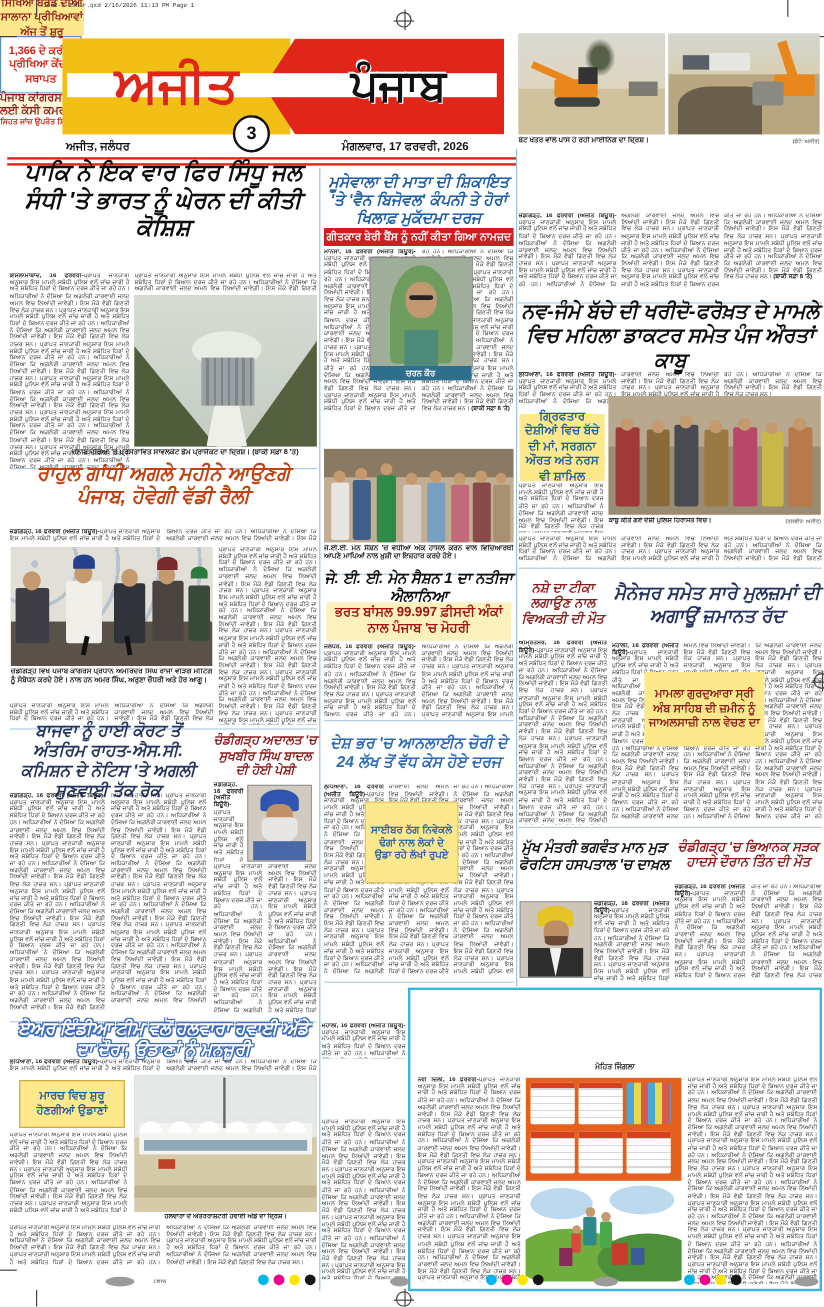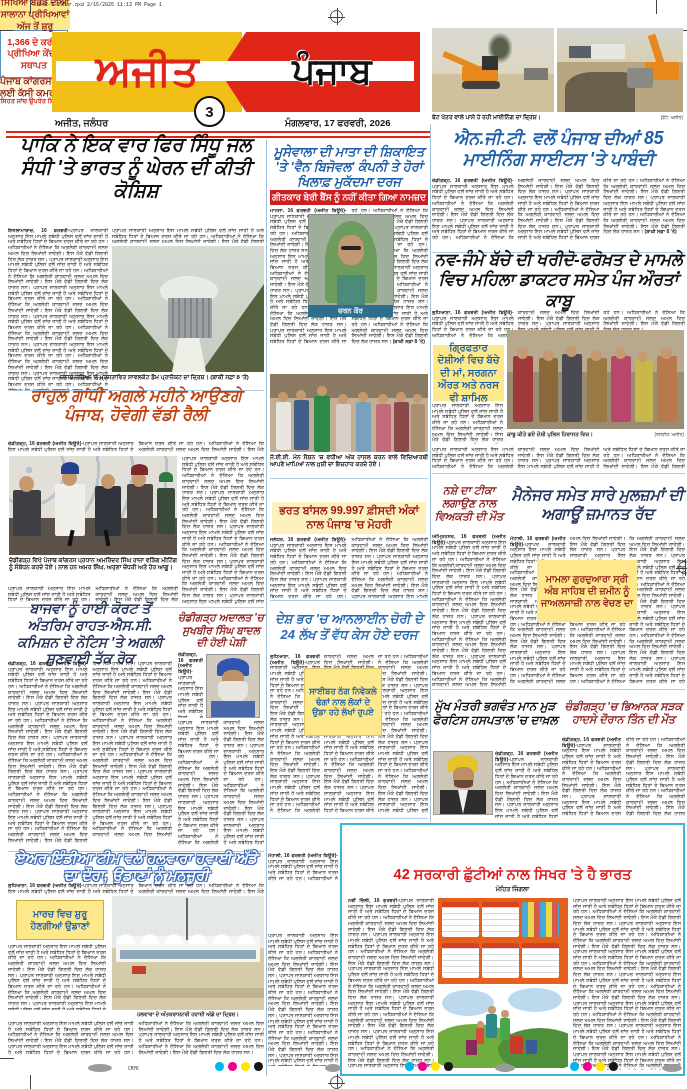--- a/index.html
+++ b/index.html
@@ -225,21 +225,20 @@
     <div class="ph" style="left:8px;top:44px;width:70px;height:40px;background:#6a5f4c;border-radius:40% 20% 0 0;"></div>
     <div class="ph" style="left:34px;top:16px;width:34px;height:15px;background:#e6e6e2;border-radius:2px;"></div>
     <div class="ph" style="left:12px;top:18px;width:22px;height:12px;background:#5a6068;"></div>
     <div class="ph" style="left:96px;top:6px;width:8px;height:36px;background:#e8881c;transform:rotate(-18deg);"></div>
     <div class="ph" style="left:88px;top:34px;width:34px;height:18px;background:#e8881c;border-radius:2px;"></div>
     <div class="ph" style="left:70px;top:40px;width:26px;height:20px;background:#8a8a84;border-radius:3px;"></div>
   </div>
   <div id="mining-cap" class="cap">ਬੇਟ ਖੇਤਰ ਵਾਲੇ ਪਾਸੇ ਹੋ ਰਹੀ ਮਾਈਨਿੰਗ ਦਾ ਦ੍ਰਿਸ਼।</div>
   <div id="mining-credit" class="abs credit">(ਫੋਟੋ: ਅਜੀਤ)</div>
 
-  <div id="ngt-h" class="hl">ਐਨ.ਜੀ.ਟੀ. ਵਲੋਂ ਪੰਜਾਬ ਦੀਆਂ 85 ਮਾਈਨਿੰਗ ਸਾਈਟਸ 'ਤੇ ਪਾਬੰਦੀ</div>
   <div id="ngt-body" class="body c3">
     <b class="dl">ਚੰਡੀਗੜ੍ਹ, 16 ਫਰਵਰੀ (ਅਜੀਤ ਬਿਊਰੋ)-</b><span>ਪ੍ਰਾਪਤ ਜਾਣਕਾਰੀ ਅਨੁਸਾਰ ਇਸ ਮਾਮਲੇ ਸਬੰਧੀ ਪੁਲਿਸ ਵਲੋਂ ਜਾਂਚ ਜਾਰੀ ਹੈ ਅਤੇ ਸਬੰਧਿਤ ਧਿਰਾਂ ਦੇ ਬਿਆਨ ਦਰਜ ਕੀਤੇ ਜਾ ਰਹੇ ਹਨ। ਅਧਿਕਾਰੀਆਂ ਨੇ ਦੱਸਿਆ ਕਿ ਅਗਲੇਰੀ ਕਾਰਵਾਈ ਜਲਦ ਅਮਲ ਵਿਚ ਲਿਆਂਦੀ ਜਾਵੇਗੀ। ਇਸ ਮੌਕੇ ਵੱਡੀ ਗਿਣਤੀ ਵਿਚ ਲੋਕ ਹਾਜ਼ਰ ਸਨ। ਪ੍ਰਾਪਤ ਜਾਣਕਾਰੀ ਅਨੁਸਾਰ ਇਸ ਮਾਮਲੇ ਸਬੰਧੀ ਪੁਲਿਸ ਵਲੋਂ ਜਾਂਚ ਜਾਰੀ ਹੈ ਅਤੇ ਸਬੰਧਿਤ ਧਿਰਾਂ ਦੇ ਬਿਆਨ ਦਰਜ ਕੀਤੇ ਜਾ ਰਹੇ ਹਨ। ਅਧਿਕਾਰੀਆਂ ਨੇ ਦੱਸਿਆ ਕਿ ਅਗਲੇਰੀ ਕਾਰਵਾਈ ਜਲਦ ਅਮਲ ਵਿਚ ਲਿਆਂਦੀ ਜਾਵੇਗੀ। ਇਸ ਮੌਕੇ ਵੱਡੀ ਗਿਣਤੀ ਵਿਚ ਲੋਕ ਹਾਜ਼ਰ ਸਨ। ਪ੍ਰਾਪਤ ਜਾਣਕਾਰੀ ਅਨੁਸਾਰ ਇਸ ਮਾਮਲੇ ਸਬੰਧੀ ਪੁਲਿਸ ਵਲੋਂ ਜਾਂਚ ਜਾਰੀ ਹੈ ਅਤੇ ਸਬੰਧਿਤ ਧਿਰਾਂ ਦੇ ਬਿਆਨ ਦਰਜ ਕੀਤੇ ਜਾ ਰਹੇ ਹਨ। ਅਧਿਕਾਰੀਆਂ ਨੇ ਦੱਸਿਆ ਕਿ ਅਗਲੇਰੀ ਕਾਰਵਾਈ ਜਲਦ ਅਮਲ ਵਿਚ ਲਿਆਂਦੀ ਜਾਵੇਗੀ। ਇਸ ਮੌਕੇ ਵੱਡੀ ਗਿਣਤੀ ਵਿਚ ਲੋਕ ਹਾਜ਼ਰ ਸਨ। ਪ੍ਰਾਪਤ ਜਾਣਕਾਰੀ ਅਨੁਸਾਰ ਇਸ ਮਾਮਲੇ ਸਬੰਧੀ ਪੁਲਿਸ ਵਲੋਂ ਜਾਂਚ ਜਾਰੀ ਹੈ ਅਤੇ ਸਬੰਧਿਤ ਧਿਰਾਂ ਦੇ ਬਿਆਨ ਦਰਜ ਕੀਤੇ ਜਾ ਰਹੇ ਹਨ। ਅਧਿਕਾਰੀਆਂ ਨੇ ਦੱਸਿਆ ਕਿ ਅਗਲੇਰੀ ਕਾਰਵਾਈ ਜਲਦ ਅਮਲ ਵਿਚ ਲਿਆਂਦੀ ਜਾਵੇਗੀ। ਇਸ ਮੌਕੇ ਵੱਡੀ ਗਿਣਤੀ ਵਿਚ ਲੋਕ ਹਾਜ਼ਰ ਸਨ। ਪ੍ਰਾਪਤ ਜਾਣਕਾਰੀ ਅਨੁਸਾਰ ਇਸ ਮਾਮਲੇ ਸਬੰਧੀ ਪੁਲਿਸ ਵਲੋਂ ਜਾਂਚ ਜਾਰੀ ਹੈ ਅਤੇ ਸਬੰਧਿਤ ਧਿਰਾਂ ਦੇ ਬਿਆਨ ਦਰਜ ਕੀਤੇ ਜਾ ਰਹੇ ਹਨ। ਅਧਿਕਾਰੀਆਂ ਨੇ ਦੱਸਿਆ ਕਿ ਅਗਲੇਰੀ ਕਾਰਵਾਈ ਜਲਦ ਅਮਲ ਵਿਚ ਲਿਆਂਦੀ ਜਾਵੇਗੀ। ਇਸ ਮੌਕੇ ਵੱਡੀ ਗਿਣਤੀ ਵਿਚ ਲੋਕ ਹਾਜ਼ਰ ਸਨ। </span><span class="cont">(ਬਾਕੀ ਸਫ਼ਾ 8 'ਤੇ)</span>
   </div>
 
   <div id="pak-h" class="hl">ਪਾਕਿ ਨੇ ਇਕ ਵਾਰ ਫਿਰ ਸਿੰਧੂ ਜਲ ਸੰਧੀ 'ਤੇ ਭਾਰਤ ਨੂੰ ਘੇਰਨ ਦੀ ਕੀਤੀ ਕੋਸ਼ਿਸ਼</div>
   <div id="pak-body-l" class="body">
     <b class="dl">ਇਸਲਾਮਾਬਾਦ, 16 ਫਰਵਰੀ-</b><span>ਪ੍ਰਾਪਤ ਜਾਣਕਾਰੀ ਅਨੁਸਾਰ ਇਸ ਮਾਮਲੇ ਸਬੰਧੀ ਪੁਲਿਸ ਵਲੋਂ ਜਾਂਚ ਜਾਰੀ ਹੈ ਅਤੇ ਸਬੰਧਿਤ ਧਿਰਾਂ ਦੇ ਬਿਆਨ ਦਰਜ ਕੀਤੇ ਜਾ ਰਹੇ ਹਨ। ਅਧਿਕਾਰੀਆਂ ਨੇ ਦੱਸਿਆ ਕਿ ਅਗਲੇਰੀ ਕਾਰਵਾਈ ਜਲਦ ਅਮਲ ਵਿਚ ਲਿਆਂਦੀ ਜਾਵੇਗੀ। ਇਸ ਮੌਕੇ ਵੱਡੀ ਗਿਣਤੀ ਵਿਚ ਲੋਕ ਹਾਜ਼ਰ ਸਨ। ਪ੍ਰਾਪਤ ਜਾਣਕਾਰੀ ਅਨੁਸਾਰ ਇਸ ਮਾਮਲੇ ਸਬੰਧੀ ਪੁਲਿਸ ਵਲੋਂ ਜਾਂਚ ਜਾਰੀ ਹੈ ਅਤੇ ਸਬੰਧਿਤ ਧਿਰਾਂ ਦੇ ਬਿਆਨ ਦਰਜ ਕੀਤੇ ਜਾ ਰਹੇ ਹਨ। ਅਧਿਕਾਰੀਆਂ ਨੇ ਦੱਸਿਆ ਕਿ ਅਗਲੇਰੀ ਕਾਰਵਾਈ ਜਲਦ ਅਮਲ ਵਿਚ ਲਿਆਂਦੀ ਜਾਵੇਗੀ। ਇਸ ਮੌਕੇ ਵੱਡੀ ਗਿਣਤੀ ਵਿਚ ਲੋਕ ਹਾਜ਼ਰ ਸਨ। ਪ੍ਰਾਪਤ ਜਾਣਕਾਰੀ ਅਨੁਸਾਰ ਇਸ ਮਾਮਲੇ ਸਬੰਧੀ ਪੁਲਿਸ ਵਲੋਂ ਜਾਂਚ ਜਾਰੀ ਹੈ ਅਤੇ ਸਬੰਧਿਤ ਧਿਰਾਂ ਦੇ ਬਿਆਨ ਦਰਜ ਕੀਤੇ ਜਾ ਰਹੇ ਹਨ। ਅਧਿਕਾਰੀਆਂ ਨੇ ਦੱਸਿਆ ਕਿ ਅਗਲੇਰੀ ਕਾਰਵਾਈ ਜਲਦ ਅਮਲ ਵਿਚ ਲਿਆਂਦੀ ਜਾਵੇਗੀ। ਇਸ ਮੌਕੇ ਵੱਡੀ ਗਿਣਤੀ ਵਿਚ ਲੋਕ ਹਾਜ਼ਰ ਸਨ। ਪ੍ਰਾਪਤ ਜਾਣਕਾਰੀ ਅਨੁਸਾਰ ਇਸ ਮਾਮਲੇ ਸਬੰਧੀ ਪੁਲਿਸ ਵਲੋਂ ਜਾਂਚ ਜਾਰੀ ਹੈ ਅਤੇ ਸਬੰਧਿਤ ਧਿਰਾਂ ਦੇ ਬਿਆਨ ਦਰਜ ਕੀਤੇ ਜਾ ਰਹੇ ਹਨ। ਅਧਿਕਾਰੀਆਂ ਨੇ ਦੱਸਿਆ ਕਿ ਅਗਲੇਰੀ ਕਾਰਵਾਈ ਜਲਦ ਅਮਲ ਵਿਚ ਲਿਆਂਦੀ ਜਾਵੇਗੀ। ਇਸ ਮੌਕੇ ਵੱਡੀ ਗਿਣਤੀ ਵਿਚ ਲੋਕ ਹਾਜ਼ਰ ਸਨ। ਪ੍ਰਾਪਤ ਜਾਣਕਾਰੀ ਅਨੁਸਾਰ ਇਸ ਮਾਮਲੇ ਸਬੰਧੀ ਪੁਲਿਸ ਵਲੋਂ ਜਾਂਚ ਜਾਰੀ ਹੈ ਅਤੇ ਸਬੰਧਿਤ ਧਿਰਾਂ ਦੇ ਬਿਆਨ ਦਰਜ ਕੀਤੇ ਜਾ ਰਹੇ ਹਨ। ਅਧਿਕਾਰੀਆਂ ਨੇ ਦੱਸਿਆ ਕਿ ਅਗਲੇਰੀ ਕਾਰਵਾਈ ਜਲਦ ਅਮਲ ਵਿਚ ਲਿਆਂਦੀ ਜਾਵੇਗੀ। ਇਸ ਮੌਕੇ ਵੱਡੀ ਗਿਣਤੀ ਵਿਚ ਲੋਕ ਹਾਜ਼ਰ ਸਨ। ਪ੍ਰਾਪਤ ਜਾਣਕਾਰੀ ਅਨੁਸਾਰ ਇਸ ਮਾਮਲੇ ਸਬੰਧੀ ਪੁਲਿਸ ਵਲੋਂ ਜਾਂਚ ਜਾਰੀ ਹੈ ਅਤੇ ਸਬੰਧਿਤ ਧਿਰਾਂ ਦੇ ਬਿਆਨ ਦਰਜ ਕੀਤੇ ਜਾ ਰਹੇ ਹਨ। ਅਧਿਕਾਰੀਆਂ ਨੇ ਦੱਸਿਆ ਕਿ ਅਗਲੇਰੀ ਕਾਰਵਾਈ ਜਲਦ ਅਮਲ ਵਿਚ ਲਿਆਂਦੀ ਜਾਵੇਗੀ। ਇਸ ਮੌਕੇ ਵੱਡੀ ਗਿਣਤੀ ਵਿਚ ਲੋਕ ਹਾਜ਼ਰ ਸਨ। </span>
   </div>
   <div id="pak-body-t" class="body"><span>ਪ੍ਰਾਪਤ ਜਾਣਕਾਰੀ ਅਨੁਸਾਰ ਇਸ ਮਾਮਲੇ ਸਬੰਧੀ ਪੁਲਿਸ ਵਲੋਂ ਜਾਂਚ ਜਾਰੀ ਹੈ ਅਤੇ ਸਬੰਧਿਤ ਧਿਰਾਂ ਦੇ ਬਿਆਨ ਦਰਜ ਕੀਤੇ ਜਾ ਰਹੇ ਹਨ। ਅਧਿਕਾਰੀਆਂ ਨੇ ਦੱਸਿਆ ਕਿ ਅਗਲੇਰੀ ਕਾਰਵਾਈ ਜਲਦ ਅਮਲ ਵਿਚ ਲਿਆਂਦੀ ਜਾਵੇਗੀ। ਇਸ ਮੌਕੇ ਵੱਡੀ ਗਿਣਤੀ ਵਿਚ ਲੋਕ ਹਾਜ਼ਰ ਸਨ। </span></div>
   <div id="dam-photo" class="photo">
@@ -283,20 +282,21 @@
     <div class="head" style="left:26px;top:16px;width:10px;height:10px;"></div>
     <div class="head" style="left:47px;top:12px;width:10px;height:10px;"></div>
     <div class="head" style="left:68px;top:20px;width:10px;height:10px;"></div>
     <div class="head" style="left:88px;top:18px;width:10px;height:10px;"></div>
     <div class="head" style="left:108px;top:20px;width:10px;height:10px;"></div>
     <div class="head" style="left:126px;top:18px;width:10px;height:10px;"></div>
     <div class="head" style="left:143px;top:20px;width:9px;height:9px;"></div>
   </div>
   <div id="group-cap" class="cap">ਜੇ.ਈ.ਈ. ਮੇਨ ਸੈਸ਼ਨ 'ਚ ਵਧੀਆ ਅੰਕ ਹਾਸਲ ਕਰਨ ਵਾਲੇ ਵਿਦਿਆਰਥੀ ਆਪਣੇ ਮਾਪਿਆਂ ਨਾਲ ਖ਼ੁਸ਼ੀ ਦਾ ਇਜ਼ਹਾਰ ਕਰਦੇ ਹੋਏ।</div>
 
+  <div id="jee-h" class="hl">ਜੇ. ਈ. ਈ. ਮੇਨ ਸੈਸ਼ਨ 1 ਦਾ ਨਤੀਜਾ ਐਲਾਨਿਆ</div>
   <div id="jee-box" class="ybox">ਭਰਤ ਬਾਂਸਲ 99.997 ਫ਼ੀਸਦੀ ਅੰਕਾਂ ਨਾਲ ਪੰਜਾਬ 'ਚ ਮੋਹਰੀ</div>
   <div id="jee-body" class="body c2">
     <b class="dl">ਜਲੰਧਰ, 16 ਫਰਵਰੀ (ਅਜੀਤ ਬਿਊਰੋ)-</b><span>ਪ੍ਰਾਪਤ ਜਾਣਕਾਰੀ ਅਨੁਸਾਰ ਇਸ ਮਾਮਲੇ ਸਬੰਧੀ ਪੁਲਿਸ ਵਲੋਂ ਜਾਂਚ ਜਾਰੀ ਹੈ ਅਤੇ ਸਬੰਧਿਤ ਧਿਰਾਂ ਦੇ ਬਿਆਨ ਦਰਜ ਕੀਤੇ ਜਾ ਰਹੇ ਹਨ। ਅਧਿਕਾਰੀਆਂ ਨੇ ਦੱਸਿਆ ਕਿ ਅਗਲੇਰੀ ਕਾਰਵਾਈ ਜਲਦ ਅਮਲ ਵਿਚ ਲਿਆਂਦੀ ਜਾਵੇਗੀ। ਇਸ ਮੌਕੇ ਵੱਡੀ ਗਿਣਤੀ ਵਿਚ ਲੋਕ ਹਾਜ਼ਰ ਸਨ। ਪ੍ਰਾਪਤ ਜਾਣਕਾਰੀ ਅਨੁਸਾਰ ਇਸ ਮਾਮਲੇ ਸਬੰਧੀ ਪੁਲਿਸ ਵਲੋਂ ਜਾਂਚ ਜਾਰੀ ਹੈ ਅਤੇ ਸਬੰਧਿਤ ਧਿਰਾਂ ਦੇ ਬਿਆਨ ਦਰਜ ਕੀਤੇ ਜਾ ਰਹੇ ਹਨ। ਅਧਿਕਾਰੀਆਂ ਨੇ ਦੱਸਿਆ ਕਿ ਅਗਲੇਰੀ ਕਾਰਵਾਈ ਜਲਦ ਅਮਲ ਵਿਚ ਲਿਆਂਦੀ ਜਾਵੇਗੀ। ਇਸ ਮੌਕੇ ਵੱਡੀ ਗਿਣਤੀ ਵਿਚ ਲੋਕ ਹਾਜ਼ਰ ਸਨ। ਪ੍ਰਾਪਤ ਜਾਣਕਾਰੀ ਅਨੁਸਾਰ ਇਸ ਮਾਮਲੇ ਸਬੰਧੀ ਪੁਲਿਸ ਵਲੋਂ ਜਾਂਚ ਜਾਰੀ ਹੈ ਅਤੇ ਸਬੰਧਿਤ ਧਿਰਾਂ ਦੇ ਬਿਆਨ ਦਰਜ ਕੀਤੇ ਜਾ ਰਹੇ ਹਨ। ਅਧਿਕਾਰੀਆਂ ਨੇ ਦੱਸਿਆ ਕਿ ਅਗਲੇਰੀ ਕਾਰਵਾਈ ਜਲਦ ਅਮਲ ਵਿਚ ਲਿਆਂਦੀ ਜਾਵੇਗੀ। ਇਸ ਮੌਕੇ ਵੱਡੀ ਗਿਣਤੀ ਵਿਚ ਲੋਕ ਹਾਜ਼ਰ ਸਨ। ਪ੍ਰਾਪਤ ਜਾਣਕਾਰੀ ਅਨੁਸਾਰ ਇਸ ਮਾਮਲੇ ਸਬੰਧੀ ਪੁਲਿਸ ਵਲੋਂ ਜਾਂਚ ਜਾਰੀ ਹੈ ਅਤੇ ਸਬੰਧਿਤ ਧਿਰਾਂ ਦੇ ਬਿਆਨ ਦਰਜ ਕੀਤੇ ਜਾ ਰਹੇ ਹਨ। ਅਧਿਕਾਰੀਆਂ ਨੇ ਦੱਸਿਆ ਕਿ ਅਗਲੇਰੀ ਕਾਰਵਾਈ ਜਲਦ ਅਮਲ ਵਿਚ ਲਿਆਂਦੀ ਜਾਵੇਗੀ। ਇਸ ਮੌਕੇ ਵੱਡੀ ਗਿਣਤੀ ਵਿਚ ਲੋਕ ਹਾਜ਼ਰ ਸਨ। </span>
   </div>
 
   <div id="theft-h" class="hl">ਦੇਸ਼ ਭਰ 'ਚ ਆਨਲਾਈਨ ਚੋਰੀ ਦੇ 24 ਲੱਖ ਤੋਂ ਵੱਧ ਕੇਸ ਹੋਏ ਦਰਜ</div>
   <div id="theft-body" class="body c3">
     <b class="dl">ਲੁਧਿਆਣਾ, 16 ਫਰਵਰੀ (ਅਜੀਤ ਬਿਊਰੋ)-</b><span>ਪ੍ਰਾਪਤ ਜਾਣਕਾਰੀ ਅਨੁਸਾਰ ਇਸ ਮਾਮਲੇ ਸਬੰਧੀ ਪੁਲਿਸ ਵਲੋਂ ਜਾਂਚ ਜਾਰੀ ਹੈ ਅਤੇ ਸਬੰਧਿਤ ਧਿਰਾਂ ਦੇ ਬਿਆਨ ਦਰਜ ਕੀਤੇ ਜਾ ਰਹੇ ਹਨ। ਅਧਿਕਾਰੀਆਂ ਨੇ ਦੱਸਿਆ ਕਿ ਅਗਲੇਰੀ ਕਾਰਵਾਈ ਜਲਦ ਅਮਲ ਵਿਚ ਲਿਆਂਦੀ ਜਾਵੇਗੀ। ਇਸ ਮੌਕੇ ਵੱਡੀ ਗਿਣਤੀ ਵਿਚ ਲੋਕ ਹਾਜ਼ਰ ਸਨ। ਪ੍ਰਾਪਤ ਜਾਣਕਾਰੀ ਅਨੁਸਾਰ ਇਸ ਮਾਮਲੇ ਸਬੰਧੀ ਪੁਲਿਸ ਵਲੋਂ ਜਾਂਚ ਜਾਰੀ ਹੈ ਅਤੇ ਸਬੰਧਿਤ ਧਿਰਾਂ ਦੇ ਬਿਆਨ ਦਰਜ ਕੀਤੇ ਜਾ ਰਹੇ ਹਨ। ਅਧਿਕਾਰੀਆਂ ਨੇ ਦੱਸਿਆ ਕਿ ਅਗਲੇਰੀ ਕਾਰਵਾਈ ਜਲਦ ਅਮਲ ਵਿਚ ਲਿਆਂਦੀ ਜਾਵੇਗੀ। ਇਸ ਮੌਕੇ ਵੱਡੀ ਗਿਣਤੀ ਵਿਚ ਲੋਕ ਹਾਜ਼ਰ ਸਨ। ਪ੍ਰਾਪਤ ਜਾਣਕਾਰੀ ਅਨੁਸਾਰ ਇਸ ਮਾਮਲੇ ਸਬੰਧੀ ਪੁਲਿਸ ਵਲੋਂ ਜਾਂਚ ਜਾਰੀ ਹੈ ਅਤੇ ਸਬੰਧਿਤ ਧਿਰਾਂ ਦੇ ਬਿਆਨ ਦਰਜ ਕੀਤੇ ਜਾ ਰਹੇ ਹਨ। ਅਧਿਕਾਰੀਆਂ ਨੇ ਦੱਸਿਆ ਕਿ ਅਗਲੇਰੀ ਕਾਰਵਾਈ ਜਲਦ ਅਮਲ ਵਿਚ ਲਿਆਂਦੀ ਜਾਵੇਗੀ। ਇਸ ਮੌਕੇ ਵੱਡੀ ਗਿਣਤੀ ਵਿਚ ਲੋਕ ਹਾਜ਼ਰ ਸਨ। ਪ੍ਰਾਪਤ ਜਾਣਕਾਰੀ ਅਨੁਸਾਰ ਇਸ ਮਾਮਲੇ ਸਬੰਧੀ ਪੁਲਿਸ ਵਲੋਂ ਜਾਂਚ ਜਾਰੀ ਹੈ ਅਤੇ ਸਬੰਧਿਤ ਧਿਰਾਂ ਦੇ ਬਿਆਨ ਦਰਜ ਕੀਤੇ ਜਾ ਰਹੇ ਹਨ। ਅਧਿਕਾਰੀਆਂ ਨੇ ਦੱਸਿਆ ਕਿ ਅਗਲੇਰੀ ਕਾਰਵਾਈ ਜਲਦ ਅਮਲ ਵਿਚ ਲਿਆਂਦੀ ਜਾਵੇਗੀ। ਇਸ ਮੌਕੇ ਵੱਡੀ ਗਿਣਤੀ ਵਿਚ ਲੋਕ ਹਾਜ਼ਰ ਸਨ। ਪ੍ਰਾਪਤ ਜਾਣਕਾਰੀ ਅਨੁਸਾਰ ਇਸ ਮਾਮਲੇ ਸਬੰਧੀ ਪੁਲਿਸ ਵਲੋਂ ਜਾਂਚ ਜਾਰੀ ਹੈ ਅਤੇ ਸਬੰਧਿਤ ਧਿਰਾਂ ਦੇ ਬਿਆਨ ਦਰਜ ਕੀਤੇ ਜਾ ਰਹੇ ਹਨ। ਅਧਿਕਾਰੀਆਂ ਨੇ ਦੱਸਿਆ ਕਿ ਅਗਲੇਰੀ ਕਾਰਵਾਈ ਜਲਦ ਅਮਲ ਵਿਚ ਲਿਆਂਦੀ ਜਾਵੇਗੀ। ਇਸ ਮੌਕੇ ਵੱਡੀ ਗਿਣਤੀ ਵਿਚ ਲੋਕ ਹਾਜ਼ਰ ਸਨ। ਪ੍ਰਾਪਤ ਜਾਣਕਾਰੀ ਅਨੁਸਾਰ ਇਸ ਮਾਮਲੇ ਸਬੰਧੀ ਪੁਲਿਸ ਵਲੋਂ ਜਾਂਚ ਜਾਰੀ ਹੈ ਅਤੇ ਸਬੰਧਿਤ ਧਿਰਾਂ ਦੇ ਬਿਆਨ ਦਰਜ ਕੀਤੇ ਜਾ ਰਹੇ ਹਨ। ਅਧਿਕਾਰੀਆਂ ਨੇ ਦੱਸਿਆ ਕਿ ਅਗਲੇਰੀ ਕਾਰਵਾਈ ਜਲਦ ਅਮਲ ਵਿਚ ਲਿਆਂਦੀ ਜਾਵੇਗੀ। ਇਸ ਮੌਕੇ ਵੱਡੀ ਗਿਣਤੀ ਵਿਚ ਲੋਕ ਹਾਜ਼ਰ ਸਨ। ਪ੍ਰਾਪਤ ਜਾਣਕਾਰੀ ਅਨੁਸਾਰ ਇਸ ਮਾਮਲੇ ਸਬੰਧੀ ਪੁਲਿਸ ਵਲੋਂ ਜਾਂਚ ਜਾਰੀ ਹੈ ਅਤੇ ਸਬੰਧਿਤ ਧਿਰਾਂ ਦੇ ਬਿਆਨ ਦਰਜ ਕੀਤੇ ਜਾ ਰਹੇ ਹਨ। ਅਧਿਕਾਰੀਆਂ ਨੇ ਦੱਸਿਆ ਕਿ ਅਗਲੇਰੀ ਕਾਰਵਾਈ ਜਲਦ ਅਮਲ ਵਿਚ ਲਿਆਂਦੀ ਜਾਵੇਗੀ। ਇਸ ਮੌਕੇ ਵੱਡੀ ਗਿਣਤੀ ਵਿਚ ਲੋਕ ਹਾਜ਼ਰ ਸਨ। ਪ੍ਰਾਪਤ ਜਾਣਕਾਰੀ ਅਨੁਸਾਰ ਇਸ ਮਾਮਲੇ ਸਬੰਧੀ ਪੁਲਿਸ ਵਲੋਂ ਜਾਂਚ ਜਾਰੀ ਹੈ ਅਤੇ ਸਬੰਧਿਤ ਧਿਰਾਂ ਦੇ ਬਿਆਨ ਦਰਜ ਕੀਤੇ ਜਾ ਰਹੇ ਹਨ। ਅਧਿਕਾਰੀਆਂ ਨੇ ਦੱਸਿਆ ਕਿ ਅਗਲੇਰੀ ਕਾਰਵਾਈ ਜਲਦ ਅਮਲ ਵਿਚ ਲਿਆਂਦੀ ਜਾਵੇਗੀ। ਇਸ ਮੌਕੇ ਵੱਡੀ ਗਿਣਤੀ ਵਿਚ ਲੋਕ ਹਾਜ਼ਰ ਸਨ। ਪ੍ਰਾਪਤ ਜਾਣਕਾਰੀ ਅਨੁਸਾਰ ਇਸ ਮਾਮਲੇ ਸਬੰਧੀ ਪੁਲਿਸ ਵਲੋਂ ਜਾਂਚ ਜਾਰੀ ਹੈ ਅਤੇ ਸਬੰਧਿਤ ਧਿਰਾਂ ਦੇ ਬਿਆਨ ਦਰਜ ਕੀਤੇ ਜਾ ਰਹੇ ਹਨ। ਅਧਿਕਾਰੀਆਂ ਨੇ ਦੱਸਿਆ ਕਿ ਅਗਲੇਰੀ ਕਾਰਵਾਈ ਜਲਦ ਅਮਲ ਵਿਚ ਲਿਆਂਦੀ ਜਾਵੇਗੀ। ਇਸ ਮੌਕੇ ਵੱਡੀ ਗਿਣਤੀ ਵਿਚ ਲੋਕ ਹਾਜ਼ਰ ਸਨ। ਪ੍ਰਾਪਤ ਜਾਣਕਾਰੀ ਅਨੁਸਾਰ ਇਸ ਮਾਮਲੇ ਸਬੰਧੀ ਪੁਲਿਸ ਵਲੋਂ ਜਾਂਚ ਜਾਰੀ ਹੈ ਅਤੇ ਸਬੰਧਿਤ ਧਿਰਾਂ ਦੇ ਬਿਆਨ ਦਰਜ ਕੀਤੇ ਜਾ ਰਹੇ ਹਨ। ਅਧਿਕਾਰੀਆਂ ਨੇ ਦੱਸਿਆ ਕਿ ਅਗਲੇਰੀ ਕਾਰਵਾਈ ਜਲਦ ਅਮਲ ਵਿਚ ਲਿਆਂਦੀ ਜਾਵੇਗੀ। ਇਸ ਮੌਕੇ ਵੱਡੀ ਗਿਣਤੀ ਵਿਚ ਲੋਕ ਹਾਜ਼ਰ ਸਨ। ਪ੍ਰਾਪਤ ਜਾਣਕਾਰੀ ਅਨੁਸਾਰ ਇਸ ਮਾਮਲੇ ਸਬੰਧੀ ਪੁਲਿਸ ਵਲੋਂ ਜਾਂਚ ਜਾਰੀ ਹੈ ਅਤੇ ਸਬੰਧਿਤ ਧਿਰਾਂ ਦੇ ਬਿਆਨ ਦਰਜ ਕੀਤੇ ਜਾ ਰਹੇ ਹਨ। ਅਧਿਕਾਰੀਆਂ ਨੇ ਦੱਸਿਆ ਕਿ ਅਗਲੇਰੀ ਕਾਰਵਾਈ ਜਲਦ ਅਮਲ ਵਿਚ ਲਿਆਂਦੀ ਜਾਵੇਗੀ। ਇਸ ਮੌਕੇ ਵੱਡੀ ਗਿਣਤੀ ਵਿਚ ਲੋਕ ਹਾਜ਼ਰ ਸਨ। ਪ੍ਰਾਪਤ ਜਾਣਕਾਰੀ ਅਨੁਸਾਰ ਇਸ ਮਾਮਲੇ ਸਬੰਧੀ ਪੁਲਿਸ ਵਲੋਂ ਜਾਂਚ ਜਾਰੀ ਹੈ ਅਤੇ ਸਬੰਧਿਤ ਧਿਰਾਂ ਦੇ ਬਿਆਨ ਦਰਜ ਕੀਤੇ ਜਾ ਰਹੇ ਹਨ। ਅਧਿਕਾਰੀਆਂ ਨੇ ਦੱਸਿਆ ਕਿ ਅਗਲੇਰੀ ਕਾਰਵਾਈ ਜਲਦ ਅਮਲ ਵਿਚ ਲਿਆਂਦੀ ਜਾਵੇਗੀ। ਇਸ ਮੌਕੇ ਵੱਡੀ ਗਿਣਤੀ ਵਿਚ ਲੋਕ ਹਾਜ਼ਰ ਸਨ। </span>
   </div>
   <div id="theft-box" class="ybox">ਸਾਈਬਰ ਠੱਗ ਨਿਵੇਕਲੇ ਢੰਗਾਂ ਨਾਲ ਲੋਕਾਂ ਦੇ ਉਡਾ ਰਹੇ ਲੱਖਾਂ ਰੁਪਏ</div>
@@ -420,21 +420,20 @@
   </div>
   <div id="mann-body-r" class="body">
     <b class="dl">ਚੰਡੀਗੜ੍ਹ, 16 ਫਰਵਰੀ (ਅਜੀਤ ਬਿਊਰੋ)-</b><span>ਪ੍ਰਾਪਤ ਜਾਣਕਾਰੀ ਅਨੁਸਾਰ ਇਸ ਮਾਮਲੇ ਸਬੰਧੀ ਪੁਲਿਸ ਵਲੋਂ ਜਾਂਚ ਜਾਰੀ ਹੈ ਅਤੇ ਸਬੰਧਿਤ ਧਿਰਾਂ ਦੇ ਬਿਆਨ ਦਰਜ ਕੀਤੇ ਜਾ ਰਹੇ ਹਨ। ਅਧਿਕਾਰੀਆਂ ਨੇ ਦੱਸਿਆ ਕਿ ਅਗਲੇਰੀ ਕਾਰਵਾਈ ਜਲਦ ਅਮਲ ਵਿਚ ਲਿਆਂਦੀ ਜਾਵੇਗੀ। ਇਸ ਮੌਕੇ ਵੱਡੀ ਗਿਣਤੀ ਵਿਚ ਲੋਕ ਹਾਜ਼ਰ ਸਨ। ਪ੍ਰਾਪਤ ਜਾਣਕਾਰੀ ਅਨੁਸਾਰ ਇਸ ਮਾਮਲੇ ਸਬੰਧੀ ਪੁਲਿਸ ਵਲੋਂ ਜਾਂਚ ਜਾਰੀ ਹੈ ਅਤੇ ਸਬੰਧਿਤ ਧਿਰਾਂ ਦੇ ਬਿਆਨ ਦਰਜ ਕੀਤੇ ਜਾ ਰਹੇ ਹਨ। ਅਧਿਕਾਰੀਆਂ ਨੇ ਦੱਸਿਆ ਕਿ ਅਗਲੇਰੀ ਕਾਰਵਾਈ ਜਲਦ ਅਮਲ ਵਿਚ ਲਿਆਂਦੀ ਜਾਵੇਗੀ। ਇਸ ਮੌਕੇ ਵੱਡੀ ਗਿਣਤੀ ਵਿਚ ਲੋਕ ਹਾਜ਼ਰ ਸਨ। ਪ੍ਰਾਪਤ ਜਾਣਕਾਰੀ ਅਨੁਸਾਰ ਇਸ ਮਾਮਲੇ ਸਬੰਧੀ ਪੁਲਿਸ ਵਲੋਂ ਜਾਂਚ ਜਾਰੀ ਹੈ ਅਤੇ ਸਬੰਧਿਤ ਧਿਰਾਂ ਦੇ ਬਿਆਨ ਦਰਜ ਕੀਤੇ ਜਾ ਰਹੇ ਹਨ। ਅਧਿਕਾਰੀਆਂ ਨੇ ਦੱਸਿਆ ਕਿ ਅਗਲੇਰੀ ਕਾਰਵਾਈ ਜਲਦ ਅਮਲ ਵਿਚ ਲਿਆਂਦੀ ਜਾਵੇਗੀ। ਇਸ ਮੌਕੇ ਵੱਡੀ ਗਿਣਤੀ ਵਿਚ ਲੋਕ ਹਾਜ਼ਰ ਸਨ। ਪ੍ਰਾਪਤ ਜਾਣਕਾਰੀ ਅਨੁਸਾਰ ਇਸ ਮਾਮਲੇ ਸਬੰਧੀ ਪੁਲਿਸ ਵਲੋਂ ਜਾਂਚ ਜਾਰੀ ਹੈ ਅਤੇ ਸਬੰਧਿਤ ਧਿਰਾਂ ਦੇ ਬਿਆਨ ਦਰਜ ਕੀਤੇ ਜਾ ਰਹੇ ਹਨ। ਅਧਿਕਾਰੀਆਂ ਨੇ ਦੱਸਿਆ ਕਿ ਅਗਲੇਰੀ ਕਾਰਵਾਈ ਜਲਦ ਅਮਲ ਵਿਚ ਲਿਆਂਦੀ ਜਾਵੇਗੀ। ਇਸ ਮੌਕੇ ਵੱਡੀ ਗਿਣਤੀ ਵਿਚ ਲੋਕ ਹਾਜ਼ਰ ਸਨ। </span>
   </div>
   <div id="acc-h" class="hl">ਚੰਡੀਗੜ੍ਹ 'ਚ ਭਿਆਨਕ ਸੜਕ ਹਾਦਸੇ ਦੌਰਾਨ ਤਿੰਨ ਦੀ ਮੌਤ</div>
   <div id="acc-body" class="body c2">
     <b class="dl">ਚੰਡੀਗੜ੍ਹ, 16 ਫਰਵਰੀ (ਅਜੀਤ ਬਿਊਰੋ)-</b><span>ਪ੍ਰਾਪਤ ਜਾਣਕਾਰੀ ਅਨੁਸਾਰ ਇਸ ਮਾਮਲੇ ਸਬੰਧੀ ਪੁਲਿਸ ਵਲੋਂ ਜਾਂਚ ਜਾਰੀ ਹੈ ਅਤੇ ਸਬੰਧਿਤ ਧਿਰਾਂ ਦੇ ਬਿਆਨ ਦਰਜ ਕੀਤੇ ਜਾ ਰਹੇ ਹਨ। ਅਧਿਕਾਰੀਆਂ ਨੇ ਦੱਸਿਆ ਕਿ ਅਗਲੇਰੀ ਕਾਰਵਾਈ ਜਲਦ ਅਮਲ ਵਿਚ ਲਿਆਂਦੀ ਜਾਵੇਗੀ। ਇਸ ਮੌਕੇ ਵੱਡੀ ਗਿਣਤੀ ਵਿਚ ਲੋਕ ਹਾਜ਼ਰ ਸਨ। ਪ੍ਰਾਪਤ ਜਾਣਕਾਰੀ ਅਨੁਸਾਰ ਇਸ ਮਾਮਲੇ ਸਬੰਧੀ ਪੁਲਿਸ ਵਲੋਂ ਜਾਂਚ ਜਾਰੀ ਹੈ ਅਤੇ ਸਬੰਧਿਤ ਧਿਰਾਂ ਦੇ ਬਿਆਨ ਦਰਜ ਕੀਤੇ ਜਾ ਰਹੇ ਹਨ। ਅਧਿਕਾਰੀਆਂ ਨੇ ਦੱਸਿਆ ਕਿ ਅਗਲੇਰੀ ਕਾਰਵਾਈ ਜਲਦ ਅਮਲ ਵਿਚ ਲਿਆਂਦੀ ਜਾਵੇਗੀ। ਇਸ ਮੌਕੇ ਵੱਡੀ ਗਿਣਤੀ ਵਿਚ ਲੋਕ ਹਾਜ਼ਰ ਸਨ। ਪ੍ਰਾਪਤ ਜਾਣਕਾਰੀ ਅਨੁਸਾਰ ਇਸ ਮਾਮਲੇ ਸਬੰਧੀ ਪੁਲਿਸ ਵਲੋਂ ਜਾਂਚ ਜਾਰੀ ਹੈ ਅਤੇ ਸਬੰਧਿਤ ਧਿਰਾਂ ਦੇ ਬਿਆਨ ਦਰਜ ਕੀਤੇ ਜਾ ਰਹੇ ਹਨ। ਅਧਿਕਾਰੀਆਂ ਨੇ ਦੱਸਿਆ ਕਿ ਅਗਲੇਰੀ ਕਾਰਵਾਈ ਜਲਦ ਅਮਲ ਵਿਚ ਲਿਆਂਦੀ ਜਾਵੇਗੀ। ਇਸ ਮੌਕੇ ਵੱਡੀ ਗਿਣਤੀ ਵਿਚ ਲੋਕ ਹਾਜ਼ਰ ਸਨ। ਪ੍ਰਾਪਤ ਜਾਣਕਾਰੀ ਅਨੁਸਾਰ ਇਸ ਮਾਮਲੇ ਸਬੰਧੀ ਪੁਲਿਸ ਵਲੋਂ ਜਾਂਚ ਜਾਰੀ ਹੈ ਅਤੇ ਸਬੰਧਿਤ ਧਿਰਾਂ ਦੇ ਬਿਆਨ ਦਰਜ ਕੀਤੇ ਜਾ ਰਹੇ ਹਨ। ਅਧਿਕਾਰੀਆਂ ਨੇ ਦੱਸਿਆ ਕਿ ਅਗਲੇਰੀ ਕਾਰਵਾਈ ਜਲਦ ਅਮਲ ਵਿਚ ਲਿਆਂਦੀ ਜਾਵੇਗੀ। ਇਸ ਮੌਕੇ ਵੱਡੀ ਗਿਣਤੀ ਵਿਚ ਲੋਕ ਹਾਜ਼ਰ ਸਨ। ਪ੍ਰਾਪਤ ਜਾਣਕਾਰੀ ਅਨੁਸਾਰ ਇਸ ਮਾਮਲੇ ਸਬੰਧੀ ਪੁਲਿਸ ਵਲੋਂ ਜਾਂਚ ਜਾਰੀ ਹੈ ਅਤੇ ਸਬੰਧਿਤ ਧਿਰਾਂ ਦੇ ਬਿਆਨ ਦਰਜ ਕੀਤੇ ਜਾ ਰਹੇ ਹਨ। ਅਧਿਕਾਰੀਆਂ ਨੇ ਦੱਸਿਆ ਕਿ ਅਗਲੇਰੀ ਕਾਰਵਾਈ ਜਲਦ ਅਮਲ ਵਿਚ ਲਿਆਂਦੀ ਜਾਵੇਗੀ। ਇਸ ਮੌਕੇ ਵੱਡੀ ਗਿਣਤੀ ਵਿਚ ਲੋਕ ਹਾਜ਼ਰ ਸਨ। </span>
   </div>
 
   <div id="holi-box" class="abs">
-    <div id="holi-sub">42 ਸਰਕਾਰੀ ਛੁੱਟੀਆਂ ਨਾਲ ਸਿਖਰ 'ਤੇ ਹੈ ਭਾਰਤ</div>
     <div id="holi-by">ਮੋਹਿਤ ਜਿੰਗਲਾ</div>
     <div id="holi-body-l" class="body" style="position:absolute;">
       <b class="dl">ਨਵੀਂ ਦਿੱਲੀ, 16 ਫਰਵਰੀ-</b><span>ਪ੍ਰਾਪਤ ਜਾਣਕਾਰੀ ਅਨੁਸਾਰ ਇਸ ਮਾਮਲੇ ਸਬੰਧੀ ਪੁਲਿਸ ਵਲੋਂ ਜਾਂਚ ਜਾਰੀ ਹੈ ਅਤੇ ਸਬੰਧਿਤ ਧਿਰਾਂ ਦੇ ਬਿਆਨ ਦਰਜ ਕੀਤੇ ਜਾ ਰਹੇ ਹਨ। ਅਧਿਕਾਰੀਆਂ ਨੇ ਦੱਸਿਆ ਕਿ ਅਗਲੇਰੀ ਕਾਰਵਾਈ ਜਲਦ ਅਮਲ ਵਿਚ ਲਿਆਂਦੀ ਜਾਵੇਗੀ। ਇਸ ਮੌਕੇ ਵੱਡੀ ਗਿਣਤੀ ਵਿਚ ਲੋਕ ਹਾਜ਼ਰ ਸਨ। ਪ੍ਰਾਪਤ ਜਾਣਕਾਰੀ ਅਨੁਸਾਰ ਇਸ ਮਾਮਲੇ ਸਬੰਧੀ ਪੁਲਿਸ ਵਲੋਂ ਜਾਂਚ ਜਾਰੀ ਹੈ ਅਤੇ ਸਬੰਧਿਤ ਧਿਰਾਂ ਦੇ ਬਿਆਨ ਦਰਜ ਕੀਤੇ ਜਾ ਰਹੇ ਹਨ। ਅਧਿਕਾਰੀਆਂ ਨੇ ਦੱਸਿਆ ਕਿ ਅਗਲੇਰੀ ਕਾਰਵਾਈ ਜਲਦ ਅਮਲ ਵਿਚ ਲਿਆਂਦੀ ਜਾਵੇਗੀ। ਇਸ ਮੌਕੇ ਵੱਡੀ ਗਿਣਤੀ ਵਿਚ ਲੋਕ ਹਾਜ਼ਰ ਸਨ। ਪ੍ਰਾਪਤ ਜਾਣਕਾਰੀ ਅਨੁਸਾਰ ਇਸ ਮਾਮਲੇ ਸਬੰਧੀ ਪੁਲਿਸ ਵਲੋਂ ਜਾਂਚ ਜਾਰੀ ਹੈ ਅਤੇ ਸਬੰਧਿਤ ਧਿਰਾਂ ਦੇ ਬਿਆਨ ਦਰਜ ਕੀਤੇ ਜਾ ਰਹੇ ਹਨ। ਅਧਿਕਾਰੀਆਂ ਨੇ ਦੱਸਿਆ ਕਿ ਅਗਲੇਰੀ ਕਾਰਵਾਈ ਜਲਦ ਅਮਲ ਵਿਚ ਲਿਆਂਦੀ ਜਾਵੇਗੀ। ਇਸ ਮੌਕੇ ਵੱਡੀ ਗਿਣਤੀ ਵਿਚ ਲੋਕ ਹਾਜ਼ਰ ਸਨ। ਪ੍ਰਾਪਤ ਜਾਣਕਾਰੀ ਅਨੁਸਾਰ ਇਸ ਮਾਮਲੇ ਸਬੰਧੀ ਪੁਲਿਸ ਵਲੋਂ ਜਾਂਚ ਜਾਰੀ ਹੈ ਅਤੇ ਸਬੰਧਿਤ ਧਿਰਾਂ ਦੇ ਬਿਆਨ ਦਰਜ ਕੀਤੇ ਜਾ ਰਹੇ ਹਨ। ਅਧਿਕਾਰੀਆਂ ਨੇ ਦੱਸਿਆ ਕਿ ਅਗਲੇਰੀ ਕਾਰਵਾਈ ਜਲਦ ਅਮਲ ਵਿਚ ਲਿਆਂਦੀ ਜਾਵੇਗੀ। ਇਸ ਮੌਕੇ ਵੱਡੀ ਗਿਣਤੀ ਵਿਚ ਲੋਕ ਹਾਜ਼ਰ ਸਨ। ਪ੍ਰਾਪਤ ਜਾਣਕਾਰੀ ਅਨੁਸਾਰ ਇਸ ਮਾਮਲੇ ਸਬੰਧੀ ਪੁਲਿਸ ਵਲੋਂ ਜਾਂਚ ਜਾਰੀ ਹੈ ਅਤੇ ਸਬੰਧਿਤ ਧਿਰਾਂ ਦੇ ਬਿਆਨ ਦਰਜ ਕੀਤੇ ਜਾ ਰਹੇ ਹਨ। ਅਧਿਕਾਰੀਆਂ ਨੇ ਦੱਸਿਆ ਕਿ ਅਗਲੇਰੀ ਕਾਰਵਾਈ ਜਲਦ ਅਮਲ ਵਿਚ ਲਿਆਂਦੀ ਜਾਵੇਗੀ। ਇਸ ਮੌਕੇ ਵੱਡੀ ਗਿਣਤੀ ਵਿਚ ਲੋਕ ਹਾਜ਼ਰ ਸਨ। ਪ੍ਰਾਪਤ ਜਾਣਕਾਰੀ ਅਨੁਸਾਰ ਇਸ ਮਾਮਲੇ ਸਬੰਧੀ ਪੁਲਿਸ ਵਲੋਂ ਜਾਂਚ ਜਾਰੀ ਹੈ ਅਤੇ ਸਬੰਧਿਤ ਧਿਰਾਂ ਦੇ ਬਿਆਨ ਦਰਜ ਕੀਤੇ ਜਾ ਰਹੇ ਹਨ। ਅਧਿਕਾਰੀਆਂ ਨੇ ਦੱਸਿਆ ਕਿ ਅਗਲੇਰੀ ਕਾਰਵਾਈ ਜਲਦ ਅਮਲ ਵਿਚ ਲਿਆਂਦੀ ਜਾਵੇਗੀ। ਇਸ ਮੌਕੇ ਵੱਡੀ ਗਿਣਤੀ ਵਿਚ ਲੋਕ ਹਾਜ਼ਰ ਸਨ। ਪ੍ਰਾਪਤ ਜਾਣਕਾਰੀ ਅਨੁਸਾਰ ਇਸ ਮਾਮਲੇ ਸਬੰਧੀ ਪੁਲਿਸ ਵਲੋਂ ਜਾਂਚ ਜਾਰੀ ਹੈ ਅਤੇ ਸਬੰਧਿਤ ਧਿਰਾਂ ਦੇ ਬਿਆਨ ਦਰਜ ਕੀਤੇ ਜਾ ਰਹੇ ਹਨ। ਅਧਿਕਾਰੀਆਂ ਨੇ ਦੱਸਿਆ ਕਿ ਅਗਲੇਰੀ ਕਾਰਵਾਈ ਜਲਦ ਅਮਲ ਵਿਚ ਲਿਆਂਦੀ ਜਾਵੇਗੀ। ਇਸ ਮੌਕੇ ਵੱਡੀ ਗਿਣਤੀ ਵਿਚ ਲੋਕ ਹਾਜ਼ਰ ਸਨ। </span>
     </div>
     <div id="holi-art">
       <div id="cal-panel">
         <div class="cal"></div>
         <div class="cal"></div>
         <div class="cal poster"></div>
         <div class="cal"></div>

